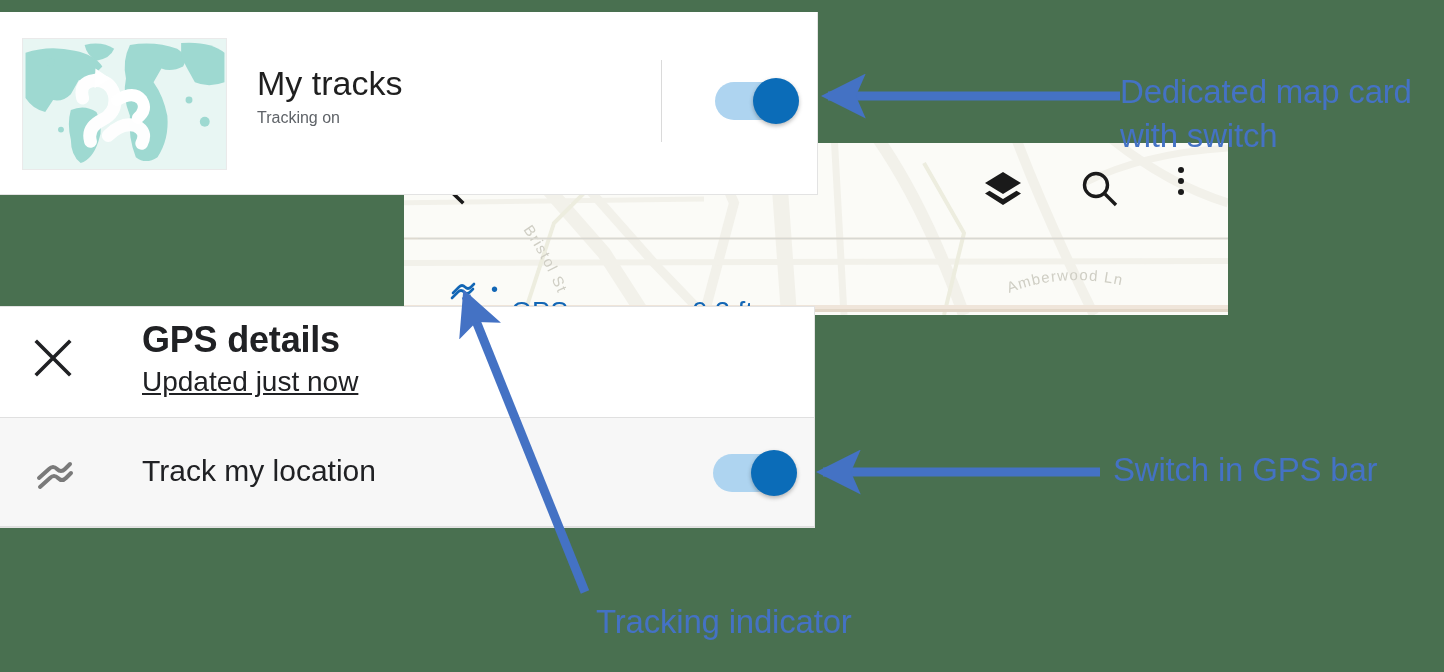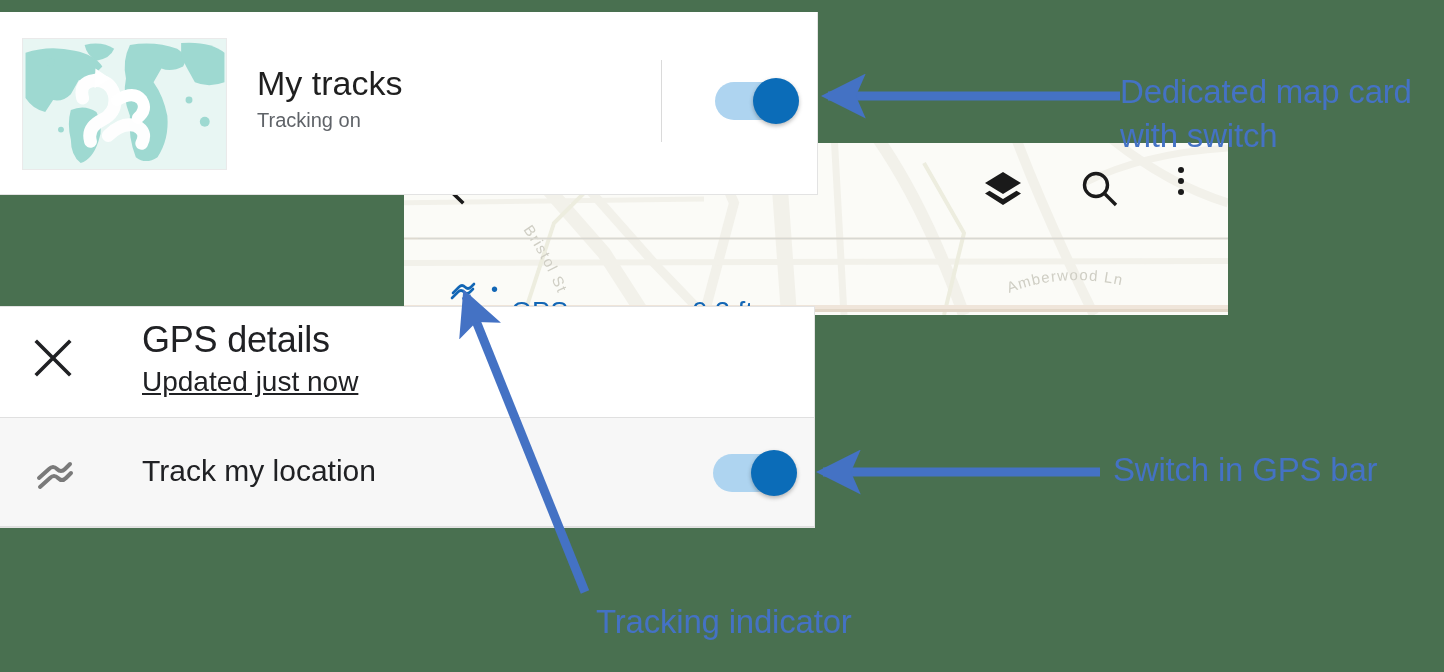--- a/index.html
+++ b/index.html
@@ -138,21 +138,21 @@
     left: 257px;
     top: 52px;
   }
   .tracks-title {
     font-size: 34px;
     color: #1f1f1f;
     line-height: 1.15;
     white-space: nowrap;
   }
   .tracks-sub {
-    font-size: 20px;
+    font-size: 16px;
     color: #5f6368;
     margin-top: 6px;
     white-space: nowrap;
   }
   .card-vdivider {
     position: absolute;
     left: 661px;
     top: 48px;
     width: 1px;
     height: 82px;
@@ -204,21 +204,21 @@
     left: 32px;
     top: 30px;
     width: 42px;
     height: 42px;
   }
   .gps-title {
     position: absolute;
     left: 142px;
     top: 12px;
     font-size: 36px;
-    font-weight: normal;
+    font-weight: bold;
     color: #202124;
     letter-spacing: -0.2px;
     white-space: nowrap;
   }
   .gps-sub {
     position: absolute;
     left: 142px;
     top: 59px;
     font-size: 28px;
     color: #202124;

